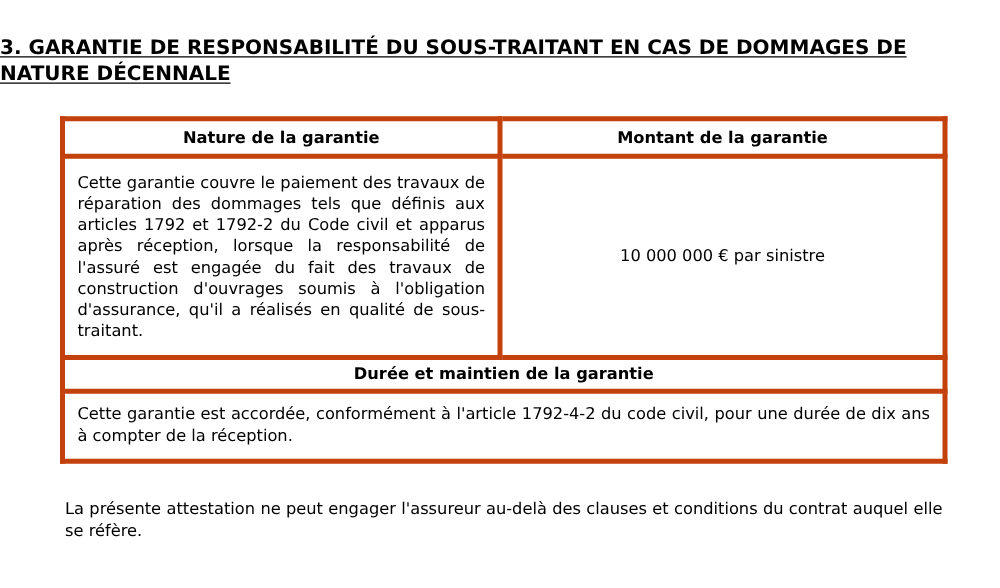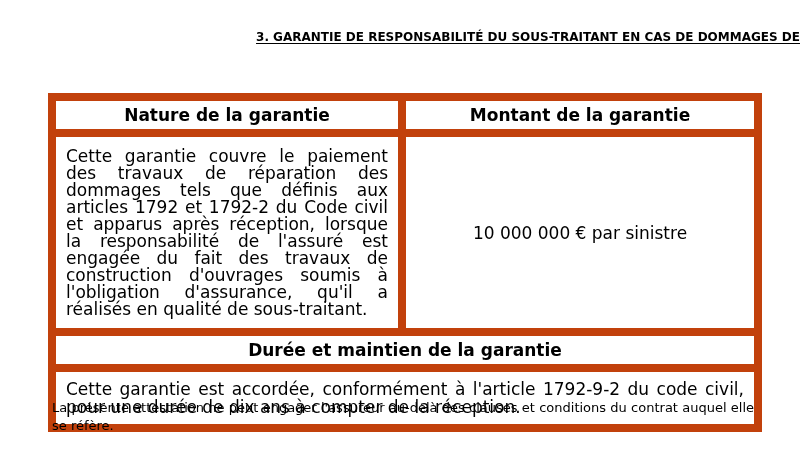--- a/index.html
+++ b/index.html
@@ -19,44 +19,44 @@
     position: relative;
     width: 800px;
     height: 470px;
     background: #ffffff;
   }
   .doc-title {
     position: absolute;
     top: 27px;
     left: 0;
     width: 100%;
-    text-align: right;
+    text-align: left;
     font-weight: bold;
-    font-size: 12px;
+    font-size: 16px;
     line-height: 21px;
   }
   .doc-title .title-line { display: block; }
   .doc-title .title-line > span {
     text-decoration: underline;
     text-underline-offset: 2px;
   }
   table.guarantee-table {
     position: absolute;
     left: 48px;
     top: 93px;
     width: 706px;
     border-collapse: collapse;
     table-layout: fixed;
   }
   table.guarantee-table col.col-nature  { width: 350px; }
   table.guarantee-table col.col-montant { width: 356px; }
   table.guarantee-table th,
   table.guarantee-table td {
-    border: 8px solid #c2410c;
-    font-size: 17px;
+    border: 4px solid #c2410c;
+    font-size: 13px;
     color: #000000;
   }
   table.guarantee-table th {
     font-weight: bold;
     text-align: center;
     vertical-align: middle;
     padding: 4px 8px;
   }
   tr.header-row th { height: 30px; }
   tr.duration-header-row th { height: 16px; }
@@ -90,40 +90,41 @@
     margin: 12px;
   }
 </style>
 </head>
 <body>
 
 <div class="page">
 
   <div class="doc-title">
     <span class="title-line"><span>3. GARANTIE DE RESPONSABILITÉ DU SOUS-TRAITANT EN CAS DE DOMMAGES DE</span></span>
+    <span class="title-line"><span>NATURE DÉCENNALE</span></span>
   </div>
 
   <table class="guarantee-table">
     <colgroup>
       <col class="col-nature">
       <col class="col-montant">
     </colgroup>
     <tbody>
       <tr class="header-row">
         <th>Nature de la garantie</th>
         <th>Montant de la garantie</th>
       </tr>
       <tr>
         <td class="nature-cell">Cette garantie couvre le paiement des travaux de réparation des dommages tels que définis aux articles 1792 et 1792-2 du Code civil et apparus après réception, lorsque la responsabilité de l'assuré est engagée du fait des travaux de construction d'ouvrages soumis à l'obligation d'assurance, qu'il a réalisés en qualité de sous-traitant.</td>
         <td class="montant-cell">10 000 000 € par sinistre</td>
       </tr>
       <tr class="duration-header-row">
         <th colspan="2">Durée et maintien de la garantie</th>
       </tr>
       <tr>
-        <td colspan="2" class="duration-cell">Cette garantie est accordée, conformément à l'article 1792-9-2 du code civil, pour une durée de dix ans à compter de la réception.</td>
+        <td colspan="2" class="duration-cell">Cette garantie est accordée, conformément à l'article 1792-4-2 du code civil, pour une durée de dix ans à compter de la réception.</td>
       </tr>
     </tbody>
   </table>
 
   <p class="footer-note">La présente attestation ne peut engager l'assureur au-delà des clauses et conditions du contrat auquel elle se réfère.</p>
 
 </div>
 
 </body></html>

